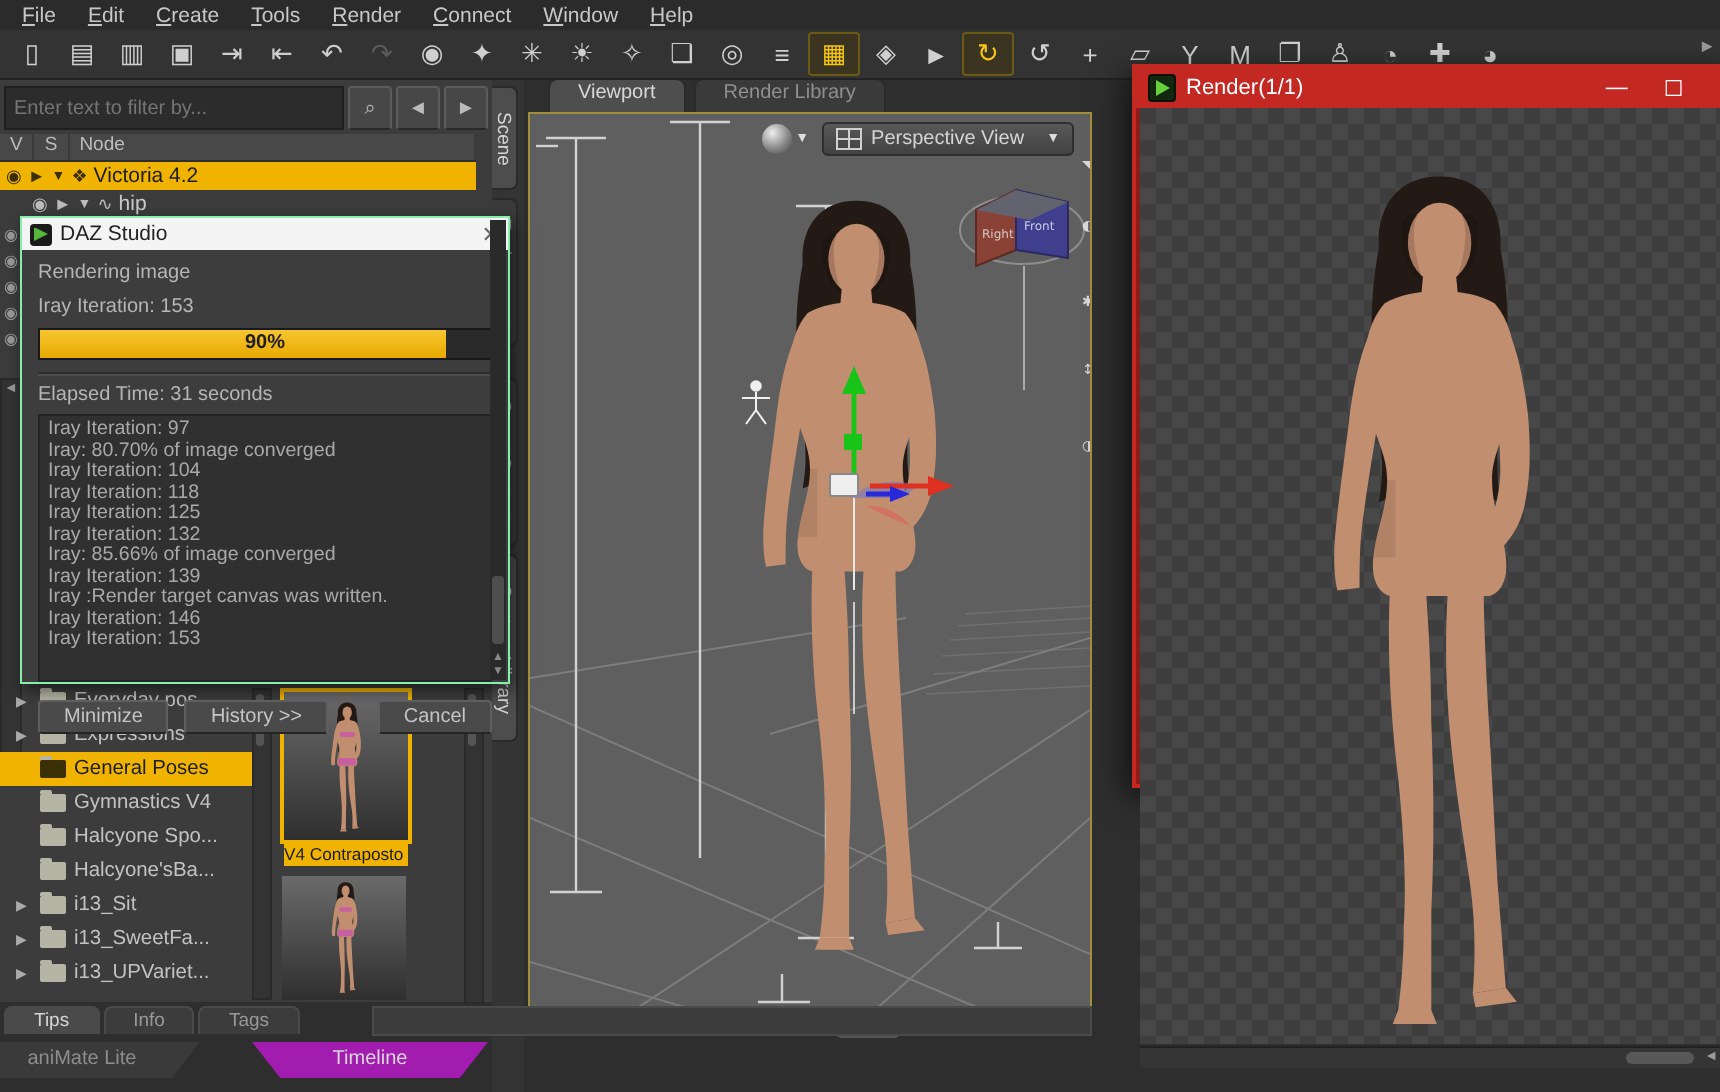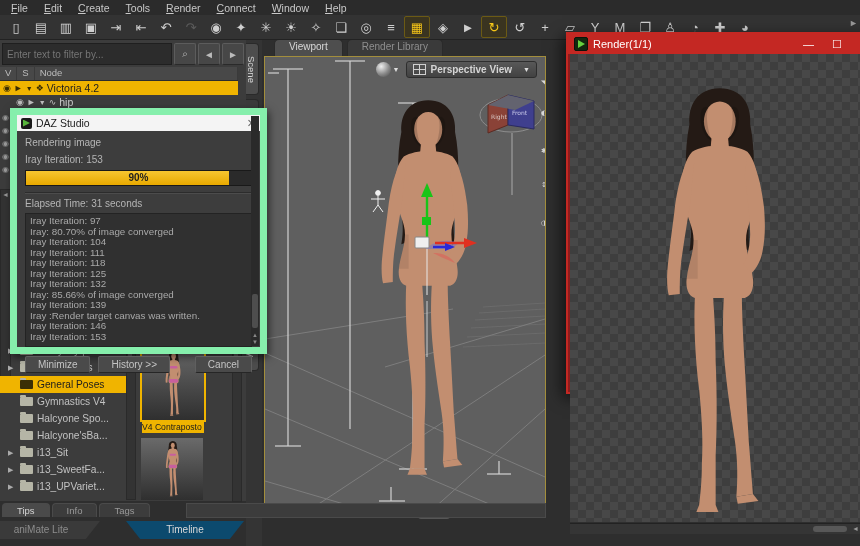--- a/index.html
+++ b/index.html
@@ -31,21 +31,21 @@
     gap:3px;font-size:10.5px;padding-left:3px;box-sizing:border-box;}
   .tree-row .ico{font-size:9px;color:#bdbdbd;}
   .tree-row.selected{background:#f0b400;color:#1d1d1d;}
   .tree-row.selected .ico{color:#3a2d00;}
   .eye-col{position:absolute;left:2px;width:12px;font-size:8px;color:#9a9a9a;}
   #panel-vscroll{position:absolute;left:0;top:150px;width:9px;height:190px;background:#333;
     border:1px solid #2a2a2a;}
   #panel-vscroll .arr{display:block;text-align:center;color:#999;font-size:7px;line-height:10px;}
   
   #dialog{position:absolute;left:10px;top:108px;width:243px;height:232px;background:#3d3d3d;
-    border:7px solid #86efac;box-shadow:2px 3px 8px rgba(0,0,0,.55);z-index:30;}
+    border:1px solid #86efac;box-shadow:2px 3px 8px rgba(0,0,0,.55);z-index:30;}
   #dialog-title{height:16px;background:#f4f4f4;color:#222;display:flex;align-items:center;
     padding:0 4px;font-size:10.5px;gap:4px;}
   #dialog-title .dico{width:11px;height:11px;background:#1a1a1a;border-radius:2px;display:inline-block;
     position:relative;}
   #dialog-title .dico::after{content:"";position:absolute;left:2px;top:2px;width:7px;height:7px;
     background:#58b53c;clip-path:polygon(0 0,100% 50%,0 100%);}
   #dialog-title .close{margin-left:auto;color:#666;font-size:11px;}
   #dialog-body{padding:6px 8px 4px 8px;font-size:10px;color:#b5b5b5;}
   #progress-track{margin:5px 0 6px 0;height:14px;background:#2a2a2a;border:1px solid #191919;
     position:relative;}
@@ -90,21 +90,21 @@
   .vtab.active{background:#4d4d4d;color:#d6d6d6;}
   #side-grip{writing-mode:horizontal-tb;color:#888;font-size:8px;text-align:center;margin:8px 0 2px 0;}
   
   #viewport-pane{position:absolute;left:262px;top:39px;width:286px;height:477px;background:#2e2e2e;z-index:2;}
   #vp-tabs{display:flex;gap:4px;padding-left:12px;height:32px;}
   .vp-tab{padding:1px 14px;font-size:10px;border-radius:5px 5px 0 0;background:#3a3a3a;color:#8f8f8f;
     border:1px solid #2a2a2a;border-bottom:none;}
   .vp-tab.active{background:#4e4e4e;color:#d8d8d8;}
   #viewport{position:absolute;left:2px;top:17px;width:280px;height:452px;background:#5f5f5f;
     border:1px solid #a38e3c;overflow:hidden;}
-  #vp-hud{position:absolute;right:8px;top:4px;display:flex;align-items:center;gap:6px;z-index:3;font-weight:bold;}
+  #vp-hud{position:absolute;right:8px;top:4px;display:flex;align-items:center;gap:6px;z-index:3;}
   #shade-ball{width:15px;height:15px;border-radius:50%;background:radial-gradient(circle at 35% 30%,#eee,#888 55%,#444);}
   #shade-caret{color:#ddd;font-size:7px;margin-left:-4px;}
   #view-select{display:flex;align-items:center;gap:5px;background:linear-gradient(#585858,#424242);
     border:1px solid #2e2e2e;border-radius:3px;padding:2px 6px;font-size:10px;color:#d5d5d5;}
   #view-select .grid-ico{width:11px;height:9px;border:1px solid #cfcfcf;
     background:linear-gradient(#0000 45%,#cfcfcf 45%,#cfcfcf 55%,#0000 55%),
                linear-gradient(90deg,#0000 45%,#cfcfcf 45%,#cfcfcf 55%,#0000 55%);}
   #view-select .caret{font-size:7px;color:#ddd;margin-left:6px;}
   #vp-bottom-slider{position:absolute;left:156px;top:474px;width:32px;height:6px;background:#565656;border-radius:3px;}
   
@@ -131,21 +131,21 @@
   
   #bottom-small-tabs{position:absolute;left:2px;top:503px;width:244px;height:14px;display:flex;gap:2px;z-index:4;}
   .btab{padding:0 14px;font-size:9.5px;line-height:13px;background:#3c3c3c;color:#999;
     border:1px solid #4a4a4a;border-bottom:none;border-radius:4px 4px 0 0;}
   .btab.active{background:#4a4a4a;color:#d5d5d5;}
   #bottom-small-rest{position:absolute;left:186px;top:503px;width:358px;height:13px;background:#3c3c3c;
     border:1px solid #4a4a4a;z-index:3;}
   #bottom-big-tabs{position:absolute;left:0px;top:521px;height:18px;display:flex;gap:26px;z-index:4;}
   .bigtab{min-width:86px;text-align:center;font-size:10px;line-height:17px;color:#8d8d8d;background:#3a3a3a;
     clip-path:polygon(0 0,100% 0,88% 100%,12% 100%);padding:0 16px;}
-  .bigtab.active{background:#0c4a6e;color:#d8d8d8;}
+  .bigtab.active{background:#a21caf;color:#d8d8d8;}
   svg text{font-family:"DejaVu Sans",sans-serif;}
 </style>
 </head>
 <body>
 
 <svg width="0" height="0" style="position:absolute">
   <defs>
     <g id="fig">
       <path d="M60,6 C44,6 37,18 38,32 C34,52 35,76 38,98 C40,110 39,118 38,124 L48,120 C46,104 45,84 46,62 C50,68 70,68 74,62 C75,84 74,104 72,120 L82,124 C81,116 80,108 82,96 C85,74 86,52 82,32 C83,18 76,6 60,6 Z" fill="#241a15"></path>
       <g fill="#c28e70">
@@ -447,21 +447,20 @@
       <div id="progress-fill" style="width: 90%;"></div>
       <div id="progress-label">90%</div>
     </div>
     <div class="dlg-sep"></div>
     <div>Elapsed Time:  31 seconds</div>
     <div id="log-box">
 
     <div class="log-line">Iray Iteration: 97</div>
         <div class="log-line">Iray: 80.70% of image converged</div>
         <div class="log-line">Iray Iteration: 104</div>
-        <div class="log-line">Iray Iteration: 111</div>
         <div class="log-line">Iray Iteration: 118</div>
         <div class="log-line">Iray Iteration: 125</div>
         <div class="log-line">Iray Iteration: 132</div>
         <div class="log-line">Iray: 85.66% of image converged</div>
         <div class="log-line">Iray Iteration: 139</div>
         <div class="log-line">Iray :Render target canvas was written.</div>
         <div class="log-line">Iray Iteration: 146</div>
         <div class="log-line">Iray Iteration: 153</div>
       </div>
     <div id="log-scroll">

